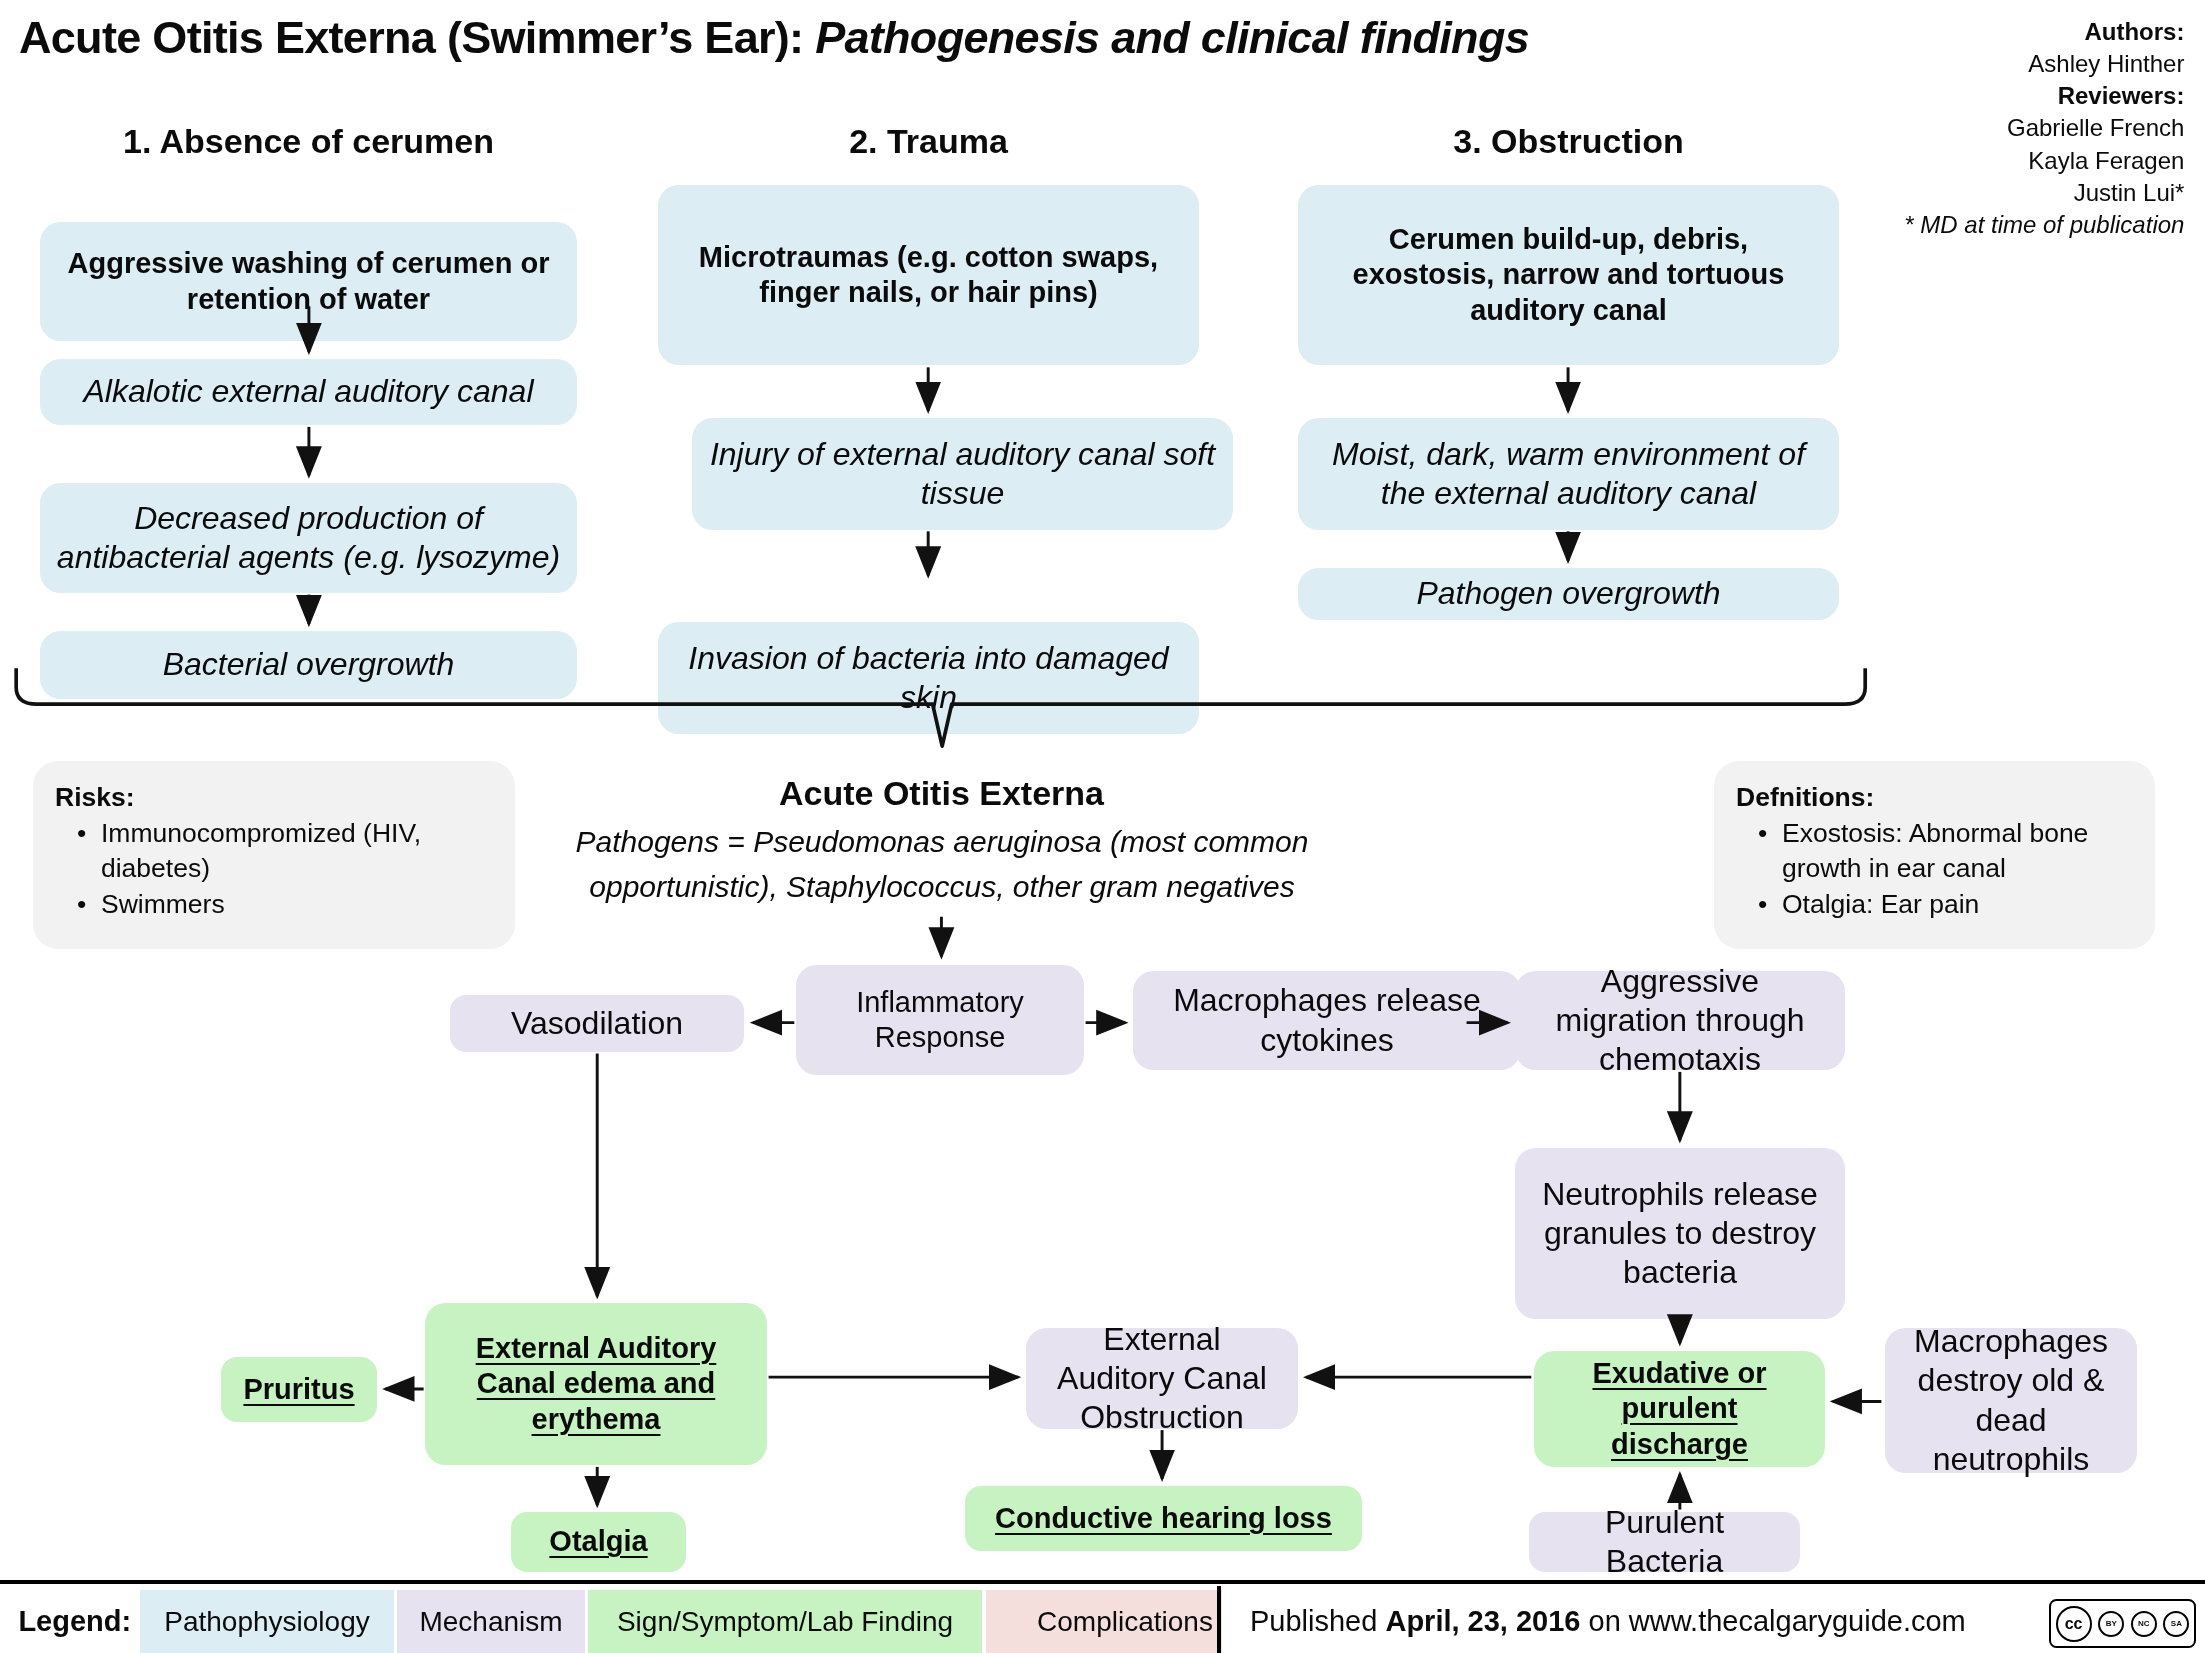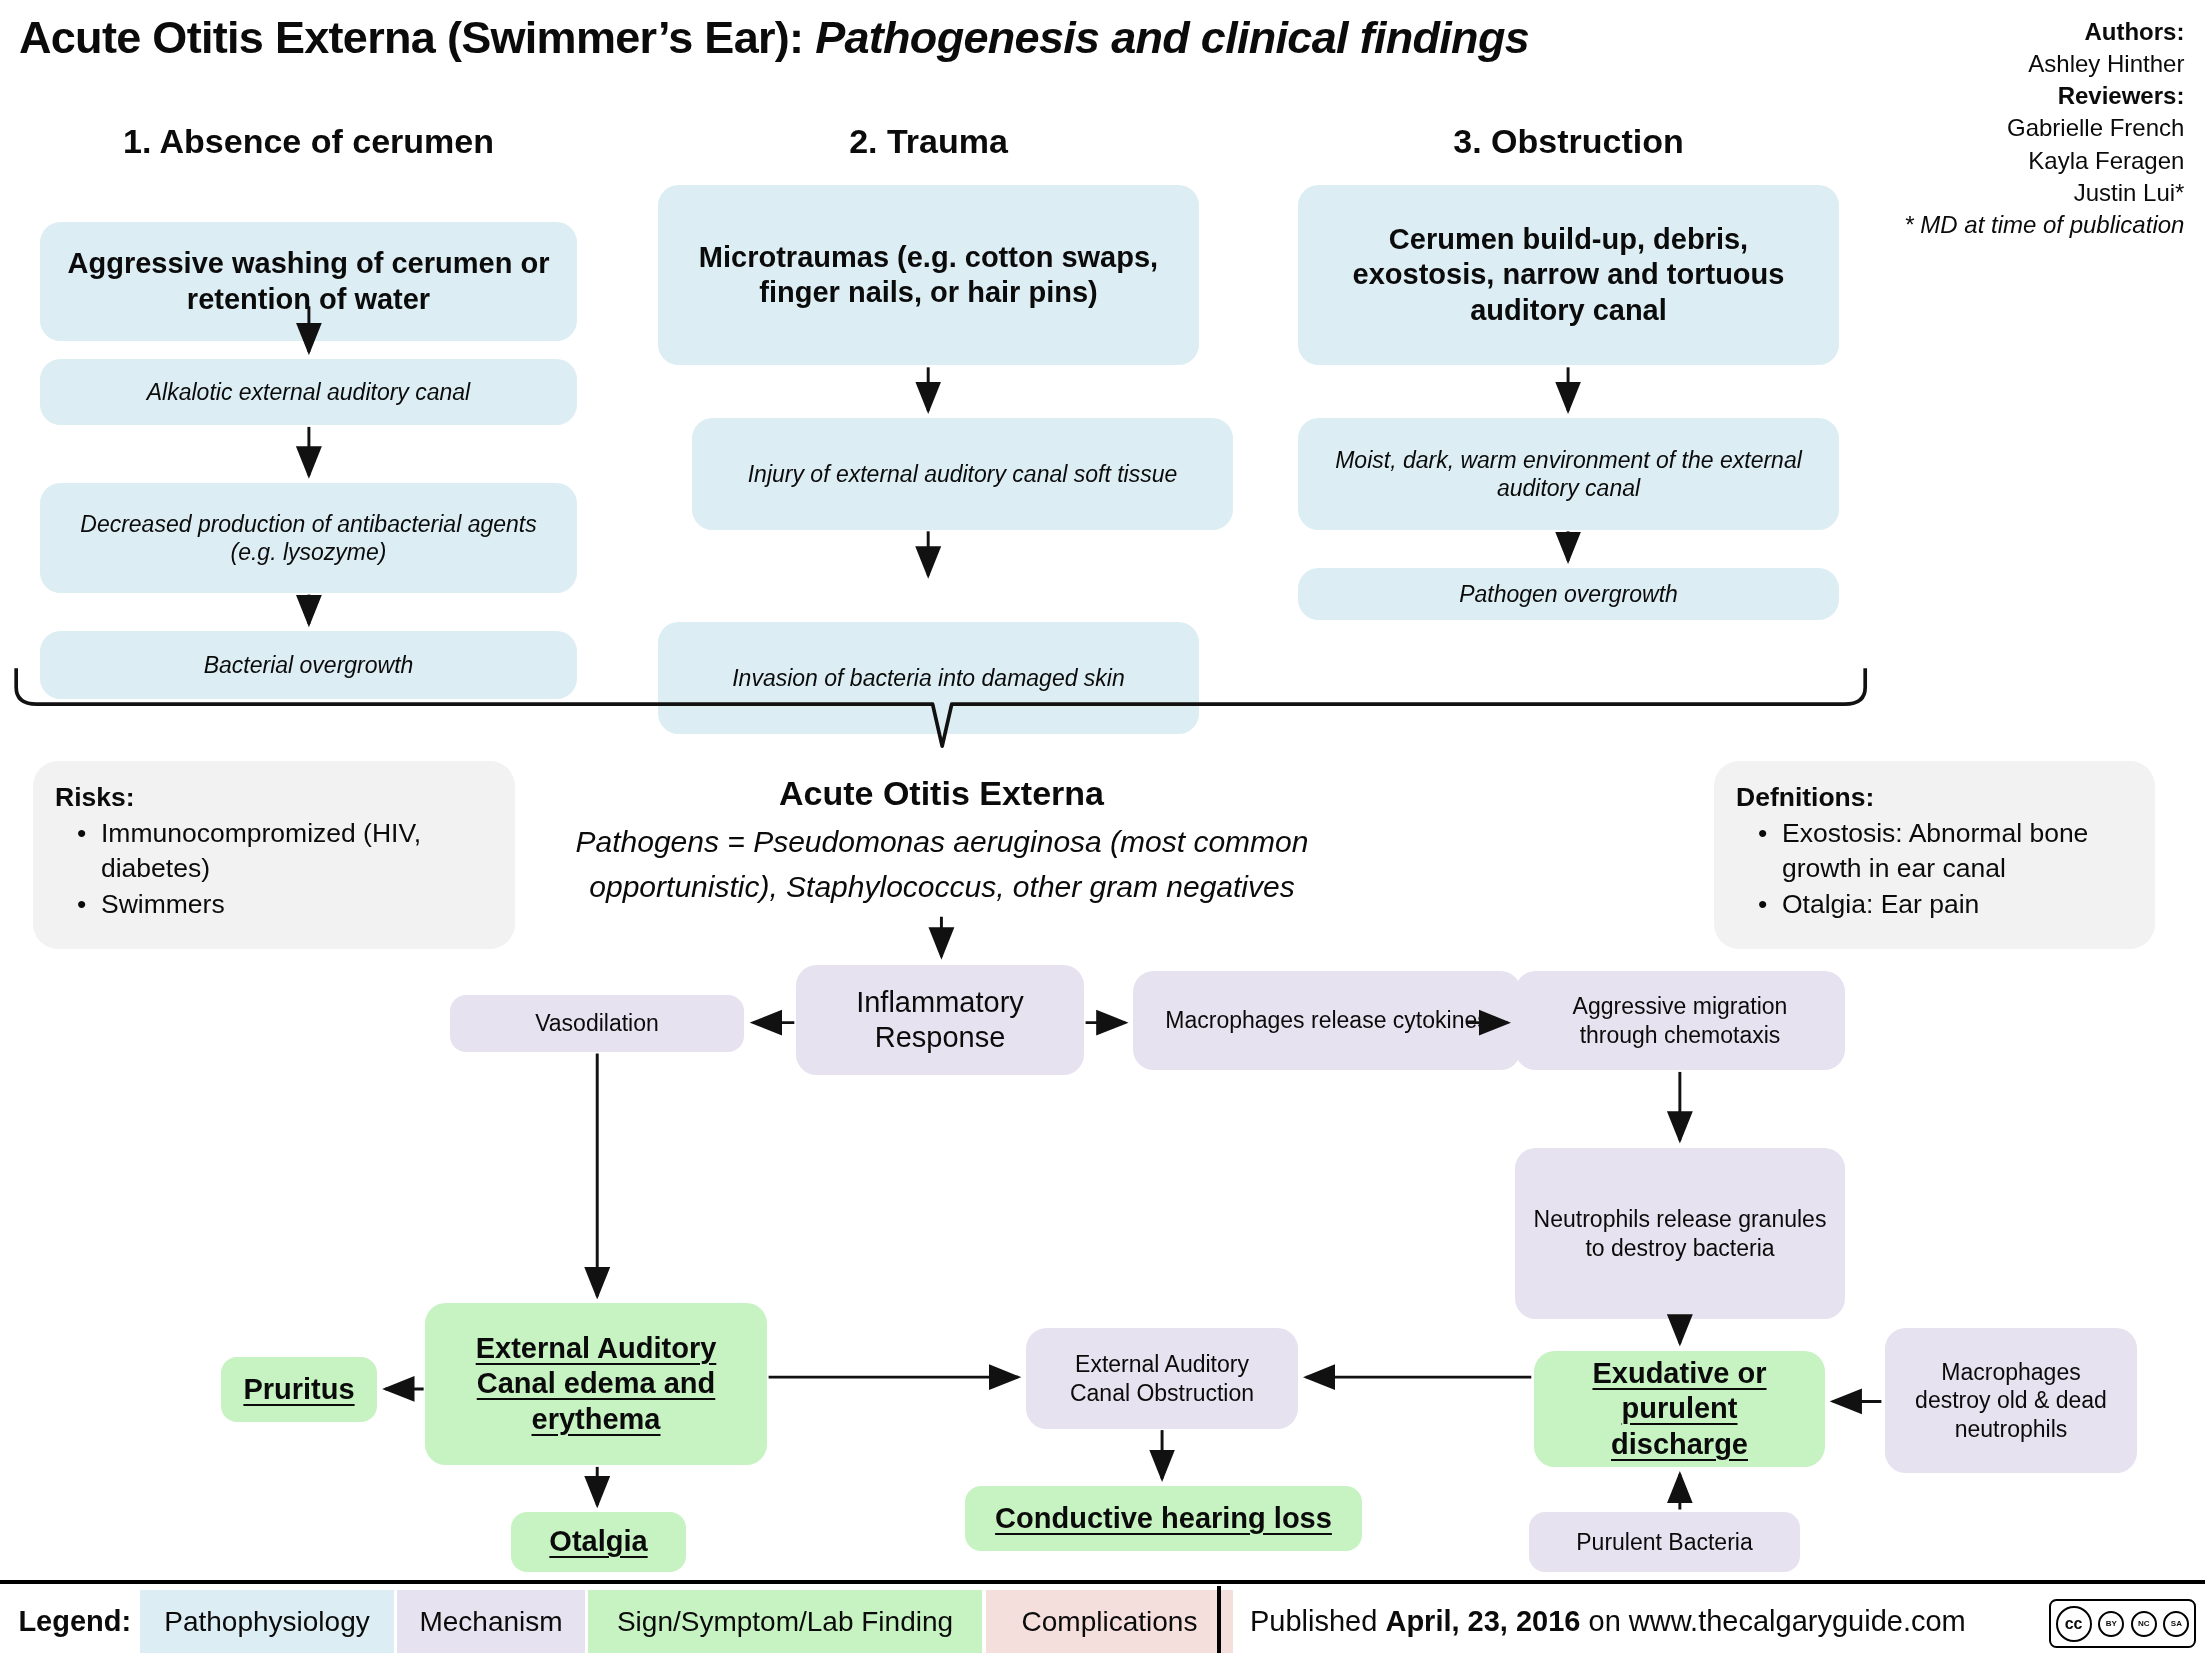--- a/index.html
+++ b/index.html
@@ -17,21 +17,21 @@
   .sign{background:#c7f3c2;font-weight:700;}
   .sign .u{text-decoration:underline;text-decoration-thickness:2.2px;text-underline-offset:5.1px;}
   .note{
     position:absolute;background:#f2f2f2;border-radius:25px;padding:19px 22px;
     box-sizing:border-box;font-size:26.5px;line-height:1.34;
   }
   .note .hd{font-weight:700;}
   .note .li{display:flex;gap:14.7px;padding-left:22px;align-items:flex-start;}
   .b{font-weight:700;}
   .i{font-style:italic;}
-  .t38{font-size:23px;}
+  .t38{font-size:32px;}
   .t40{font-size:29px;}
   .colhead{position:absolute;text-align:center;font-weight:700;font-size:34px;}
   #title{position:absolute;left:19px;top:11.8px;font-size:45px;font-weight:700;letter-spacing:-0.7px;white-space:nowrap;}
   #credits{position:absolute;right:20.6px;top:16px;text-align:right;font-size:24px;line-height:1.34;}
   #center-heading{position:absolute;left:500px;top:774px;width:883px;text-align:center;font-weight:700;font-size:34px;}
   #center-pathogens{position:absolute;left:508px;top:819px;width:868px;text-align:center;font-style:italic;font-size:30px;line-height:1.5;}
   
   #legend-rule{position:absolute;left:0;top:1580px;width:2205px;height:4.4px;background:#000;}
   .legend-swatch{position:absolute;top:1590px;height:63px;display:flex;align-items:center;justify-content:center;font-size:28px;}
   .sw-patho{background:#dcedf3;}
@@ -137,21 +137,21 @@
     </div>
   <div class="box sign t40" style="left:511px;top:1512px;width:175px;height:60px;border-radius:16px;">
       <span class="u">Otalgia</span>
     </div>
 
   <div id="legend-rule"></div>
   <div id="legend-label">Legend:</div>
   <div class="legend-swatch sw-patho" style="left:140px;width:254px;">Pathophysiology</div>
   <div class="legend-swatch sw-mech" style="left:397px;width:188px;">Mechanism</div>
   <div class="legend-swatch sw-sign" style="left:588px;width:394px;">Sign/Symptom/Lab Finding</div>
-  <div class="legend-swatch sw-comp" style="left:986px;width:247px;">Complications</div>
+  <div class="legend-swatch sw-comp" style="left:986px;width:194px;padding-left:42px;">Complications</div>
   <div id="legend-divider"></div>
   <div id="published"><span>Published </span><span class="b">April, 23, 2016</span><span> on www.thecalgaryguide.com</span></div>
 
   <div id="cc-badge">
     <div class="cc-big">cc</div>
     <div class="cc-sm">
         <div class="c">BY</div>
       </div>
     <div class="cc-sm">
         <div class="c">NC</div>

